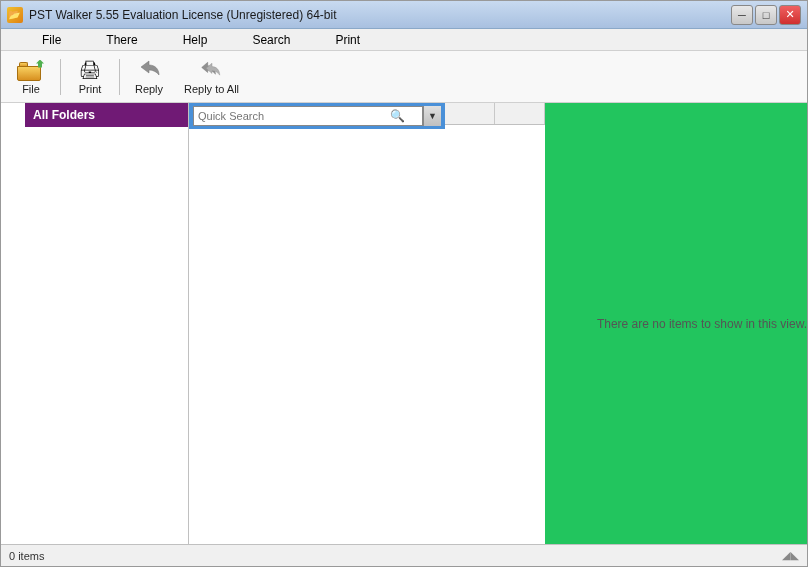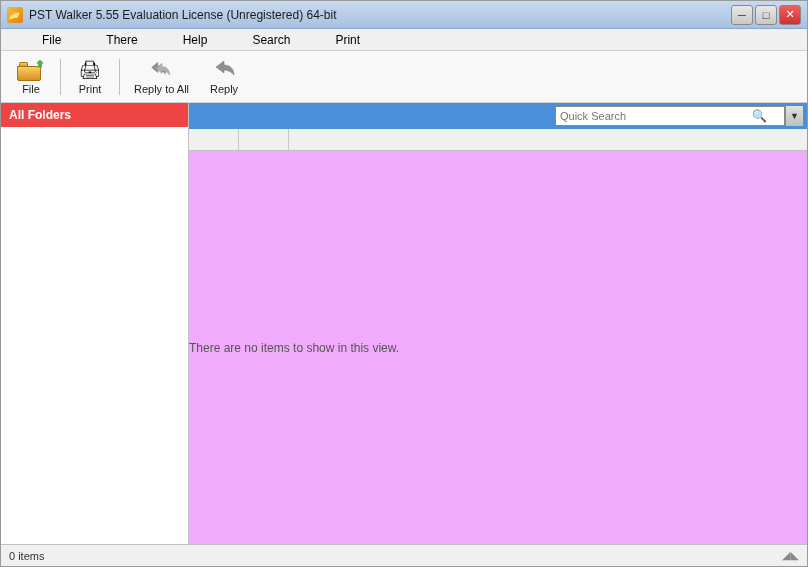--- a/index.html
+++ b/index.html
@@ -152,40 +152,41 @@
     
     .left-panel {
       width: 188px;
       background: #ffffff;
       border-right: 1px solid #c0c0c0;
       display: flex;
       flex-direction: column;
     }
 
     .panel-header {
-      background: #ef4444;
+      background: #701a75;
       color: white;
       padding: 4px 8px;
       font-size: 12px;
       font-weight: bold;
       height: 24px;
       display: flex;
       align-items: center;
+      margin-left: 24px;
     }
 
     .panel-content {
       flex: 1;
       background: white;
     }
 
     
     .right-panel {
       flex: 1;
       display: flex;
-      flex-direction: column;
+      flex-direction: row;
       background: white;
     }
 
     
     .search-bar {
       background: #4a90d8;
       height: 26px;
       display: flex;
       align-items: center;
       justify-content: flex-end;
@@ -255,24 +256,24 @@
       border-right: 1px solid #c8c8c8;
       height: 100%;
       display: flex;
       align-items: center;
       min-width: 50px;
     }
 
     
     .content-area {
       flex: 1;
-      background: #f0abfc;
-      display: flex;
-      align-items: center;
-      justify-content: flex-start;
+      background: #22c55e;
+      display: flex;
+      align-items: center;
+      justify-content: flex-end;
     }
 
     .empty-message {
       color: #555;
       font-size: 12px;
     }
 
     
     .status-bar {
       height: 22px;
@@ -382,35 +383,35 @@
 
     <div class="toolbar-btn">
       <div class="toolbar-icon">🖨</div>
       <span class="toolbar-label">Print</span>
     </div>
 
     <div class="toolbar-sep"></div>
 
     <div class="toolbar-btn">
       <div class="toolbar-icon">
+        <svg width="24" height="22" viewBox="0 0 24 22">
+          <path d="M4 8 L12 2 L12 6 C18 6 22 10 22 16 C20 13 16 11 12 11 L12 14 Z" fill="#909090" stroke="#707070" stroke-width="0.5"></path>
+        </svg>
+      </div>
+      <span class="toolbar-label">Reply</span>
+    </div>
+
+    <div class="toolbar-btn">
+      <div class="toolbar-icon">
         <svg width="28" height="22" viewBox="0 0 28 22">
           <path d="M2 8 L9 2 L9 6 C14 6 18 10 18 16 C16 13 13 11 9 11 L9 14 Z" fill="#909090" stroke="#707070" stroke-width="0.5"></path>
           <path d="M7 9 L14 3 L14 7 C19 7 23 11 23 17 C21 14 18 12 14 12 L14 15 Z" fill="#b0b0b0" stroke="#909090" stroke-width="0.5"></path>
         </svg>
       </div>
       <span class="toolbar-label">Reply to All</span>
-    </div>
-
-    <div class="toolbar-btn">
-      <div class="toolbar-icon">
-        <svg width="24" height="22" viewBox="0 0 24 22">
-          <path d="M4 8 L12 2 L12 6 C18 6 22 10 22 16 C20 13 16 11 12 11 L12 14 Z" fill="#909090" stroke="#707070" stroke-width="0.5"></path>
-        </svg>
-      </div>
-      <span class="toolbar-label">Reply</span>
     </div>
 
   </div>
 
   <div class="main-content">
 
     <div class="left-panel">
       <div class="panel-header">All Folders</div>
       <div class="panel-content"></div>
     </div>

